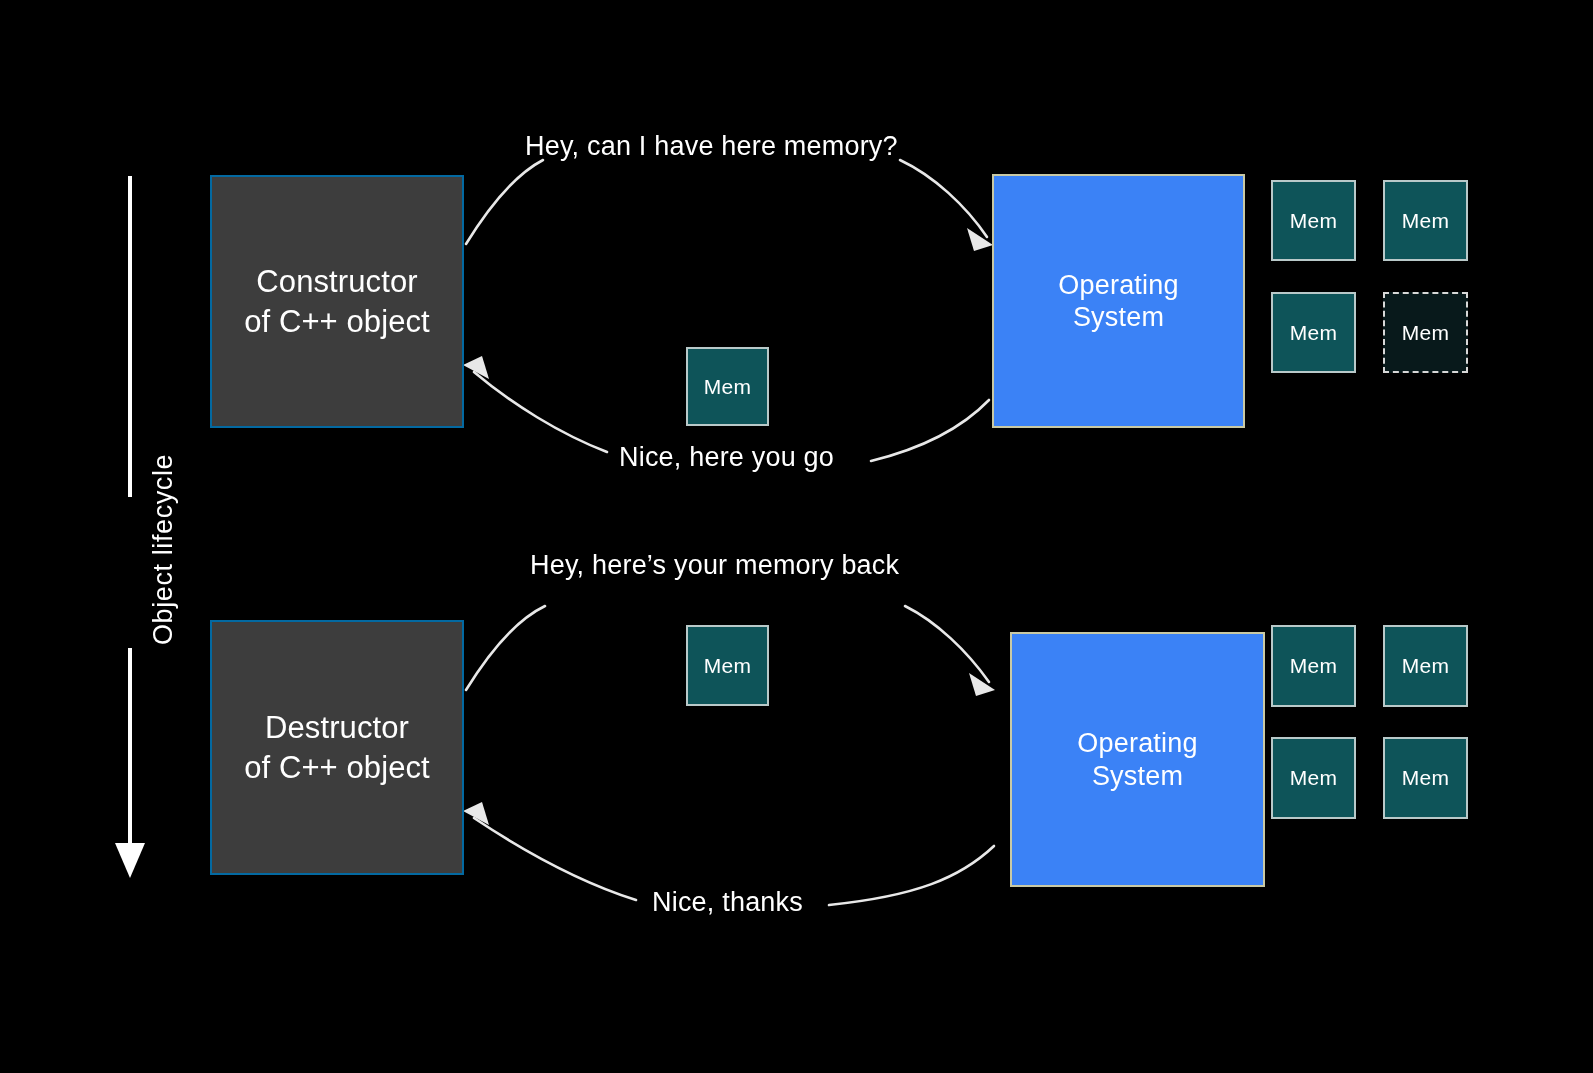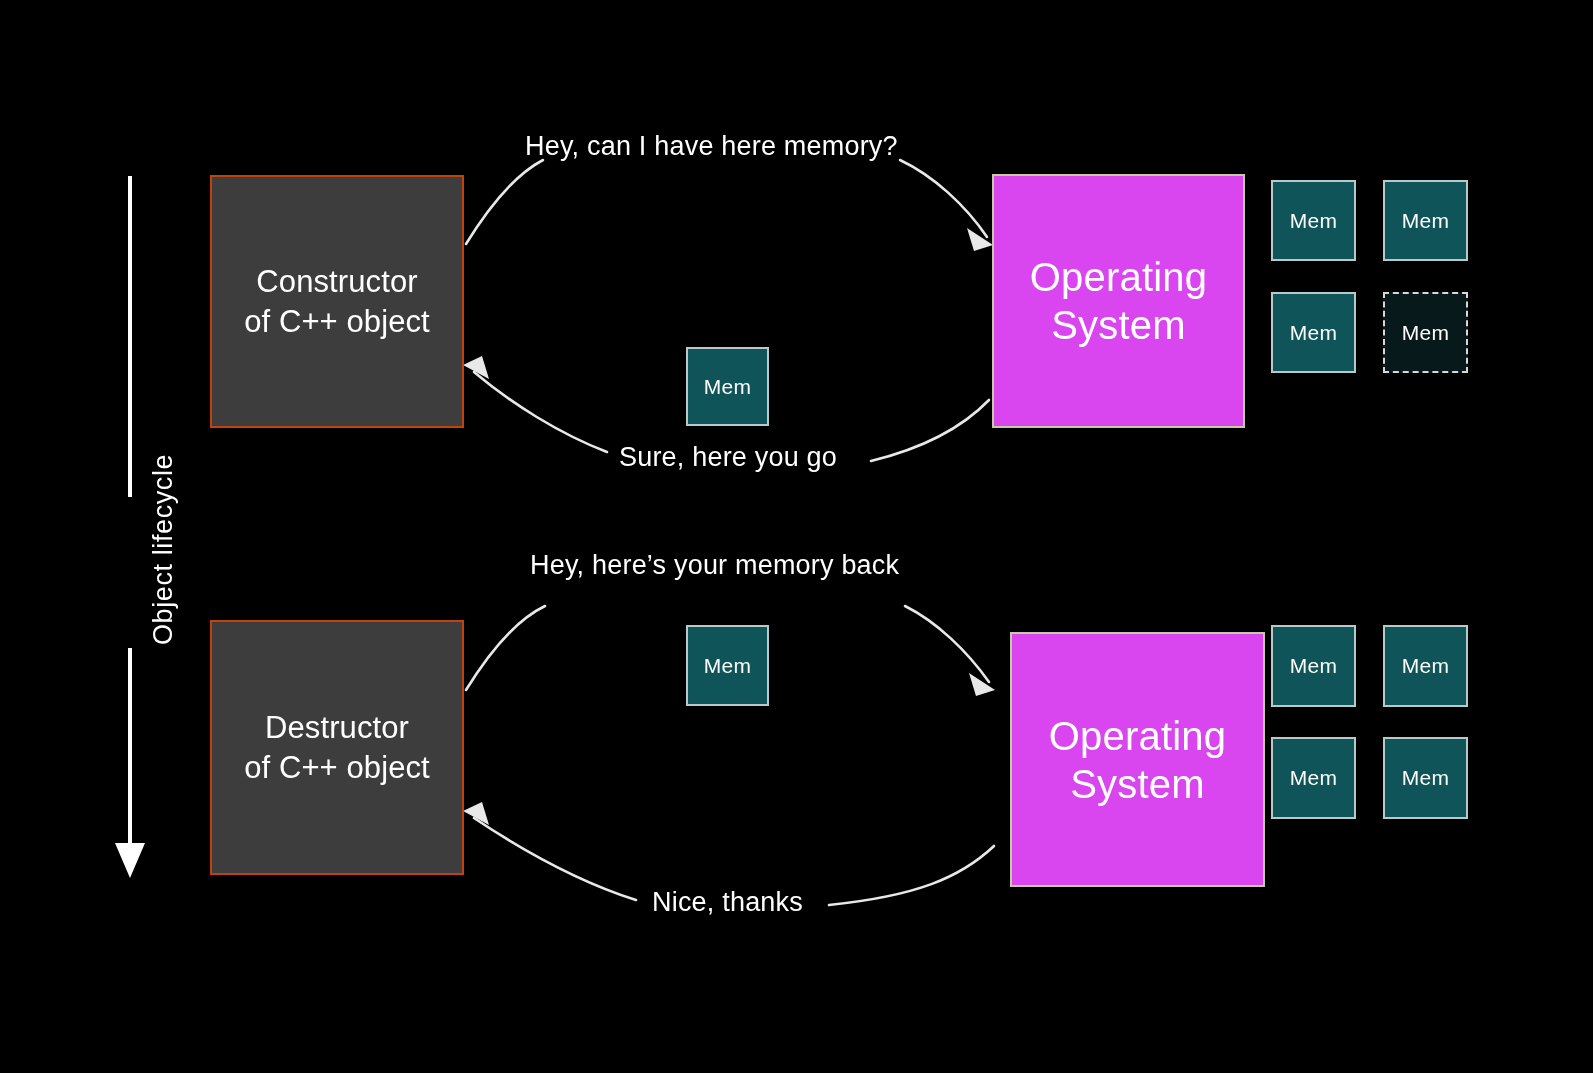--- a/index.html
+++ b/index.html
@@ -27,32 +27,32 @@
     display: flex;
     align-items: center;
     justify-content: center;
     text-align: center;
     color: #ffffff;
   }
 
   
   .actor-box {
     background: #3d3d3d;
-    border: 2px solid #c2410c;
+    border: 2px solid #0369a1;
     font-size: 31px;
     line-height: 1.28;
     letter-spacing: 0.1px;
     font-weight: 400;
   }
 
   
   .os-box {
-    background: #d946ef;
+    background: #3b82f6;
     border: 2px solid #c9c9a4;
-    font-size: 40px;
+    font-size: 27px;
     line-height: 1.2;
     letter-spacing: 0.2px;
     font-weight: 400;
   }
 
   
   .mem-block {
     background: #0e5459;
     border: 2px solid #b9c9c9;
     font-size: 21px;
@@ -156,21 +156,21 @@
 
   <div class="node actor-box" style="left:210px; top:175px; width:254px; height:253px;">
     <div>
       <div>Constructor</div>
       <div>of C++ object</div>
     </div>
   </div>
 
   <div class="caption" style="left:525px; top:131px;">Hey, can I have here memory?</div>
 
-  <div class="caption" style="left:619px; top:442px;">Sure, here you go</div>
+  <div class="caption" style="left:619px; top:442px;">Nice, here you go</div>
 
   <div class="node mem-block" style="left:686px; top:347px; width:83px; height:79px;">
     <span>Mem</span>
   </div>
 
   <div class="node os-box" style="left:992px; top:174px; width:253px; height:254px;">
     <div>
       <div>Operating</div>
       <div>System</div>
     </div>

